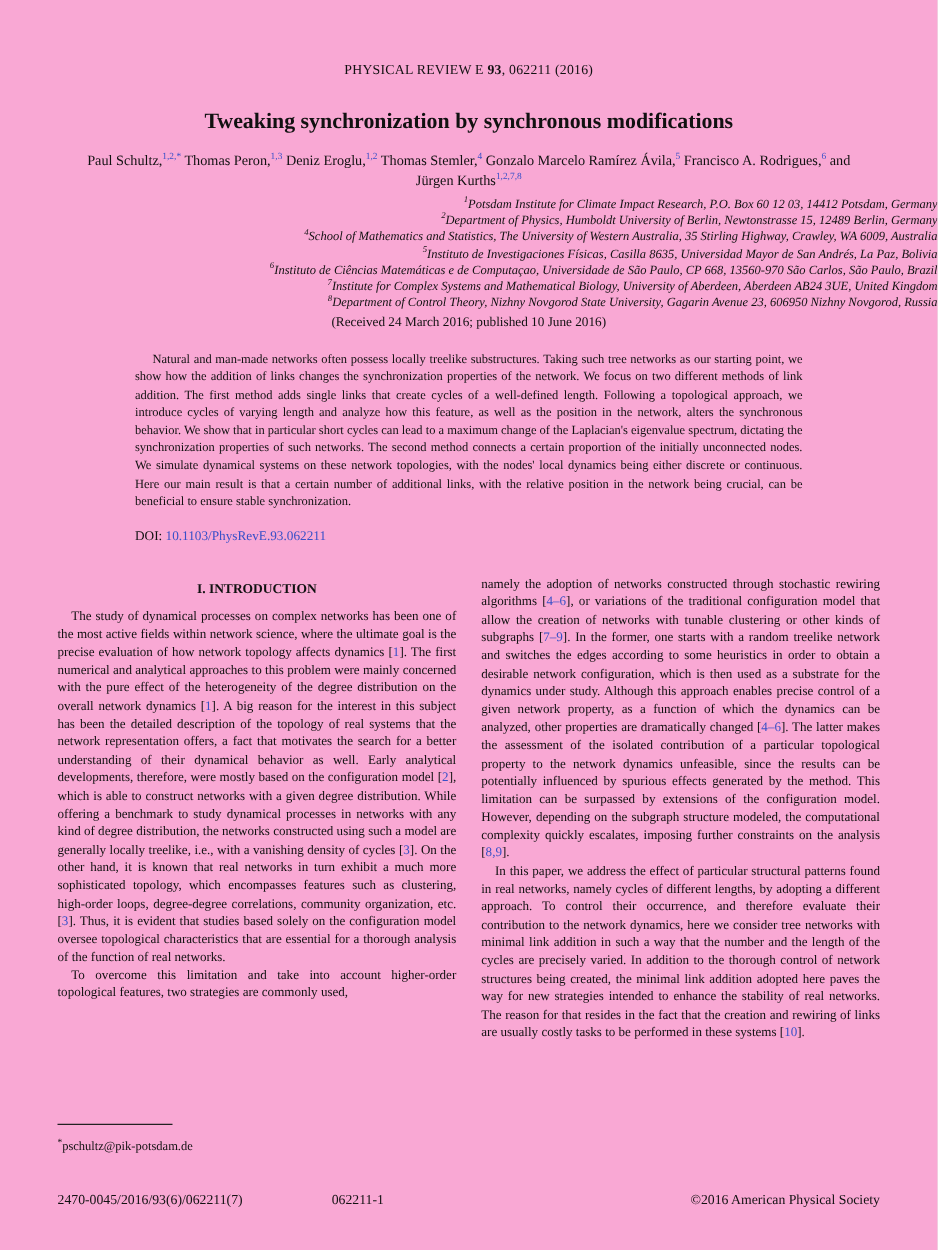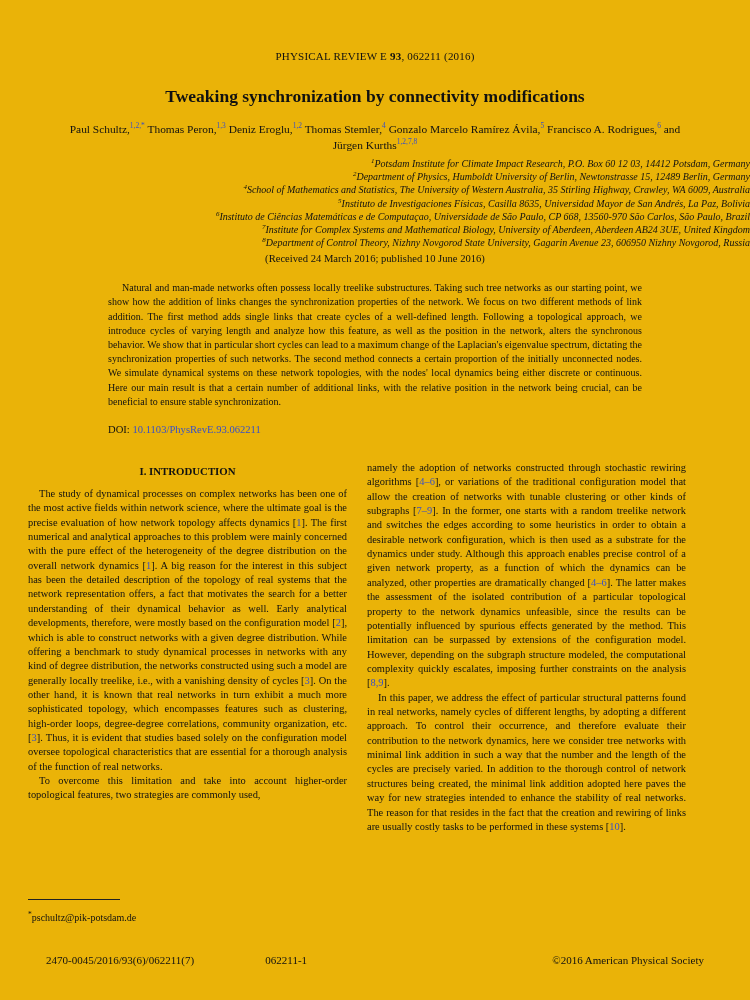--- a/index.html
+++ b/index.html
@@ -1,20 +1,20 @@
 <!DOCTYPE html>
 <html><head>
 <meta charset="utf-8">
 <style>
   html,body { margin:0; padding:0; background:#e8e8e8; }
   .page {
     position:relative;
     width:750px; height:1000px;
     margin:0 auto;
-    background:#eab308;
+    background:#f9a8d4;
     font-family:"Liberation Serif", serif;
     color:#111;
     overflow:hidden;
   }
   .journal-header {
     padding-top:50px;
     text-align:center;
     font-size:11px;
     letter-spacing:0.2px;
   }
@@ -57,21 +57,21 @@
   }
   .doi-line {
     width:534px;
     margin:15px auto 0;
     font-size:10.6px;
   }
   .doi-link { color:#3850c8; cursor:pointer; }
   .columns {
     display:flex;
     gap:20px;
-    padding:0 28px;
+    padding:0 46px;
     margin-top:26px;
   }
   .col { width:319px; }
   .col-left {
     display:flex;
     flex-direction:column;
     height:468px;
   }
   .section-heading {
     text-align:center;
@@ -105,21 +105,21 @@
   .page-footer .f-cent  { flex:1; text-align:left; }
   .page-footer .f-right { flex:1; text-align:right; }
 </style>
 </head>
 <body>
 
 <div class="page">
 
   <div class="journal-header"><span>PHYSICAL REVIEW E </span><b>93</b><span>, 062211 (2016)</span></div>
 
-  <div class="paper-title">Tweaking synchronization by connectivity modifications</div>
+  <div class="paper-title">Tweaking synchronization by synchronous modifications</div>
 
   <div class="authors" id="authors-line"><span>Paul Schultz,<sup class="blue">1,2,*</sup></span> <span>Thomas Peron,<sup class="blue">1,3</sup></span> <span>Deniz Eroglu,<sup class="blue">1,2</sup></span> <span>Thomas Stemler,<sup class="blue">4</sup></span> <span>Gonzalo Marcelo Ramírez Ávila,<sup class="blue">5</sup></span> <span>Francisco A. Rodrigues,<sup class="blue">6</sup></span> <span>and Jürgen Kurths<sup class="blue">1,2,7,8</sup></span></div>
 
   <div class="affiliations" id="affiliations-list">
       <div><sup>1</sup>Potsdam Institute for Climate Impact Research, P.O. Box 60 12 03, 14412 Potsdam, Germany</div>
       <div><sup>2</sup>Department of Physics, Humboldt University of Berlin, Newtonstrasse 15, 12489 Berlin, Germany</div>
       <div><sup>4</sup>School of Mathematics and Statistics, The University of Western Australia, 35 Stirling Highway, Crawley, WA 6009, Australia</div>
       <div><sup>5</sup>Instituto de Investigaciones Físicas, Casilla 8635, Universidad Mayor de San Andrés, La Paz, Bolivia</div>
       <div><sup>6</sup>Instituto de Ciências Matemáticas e de Computaçao, Universidade de São Paulo, CP 668, 13560-970 São Carlos, São Paulo, Brazil</div>
       <div><sup>7</sup>Institute for Complex Systems and Mathematical Biology, University of Aberdeen, Aberdeen AB24 3UE, United Kingdom</div>

